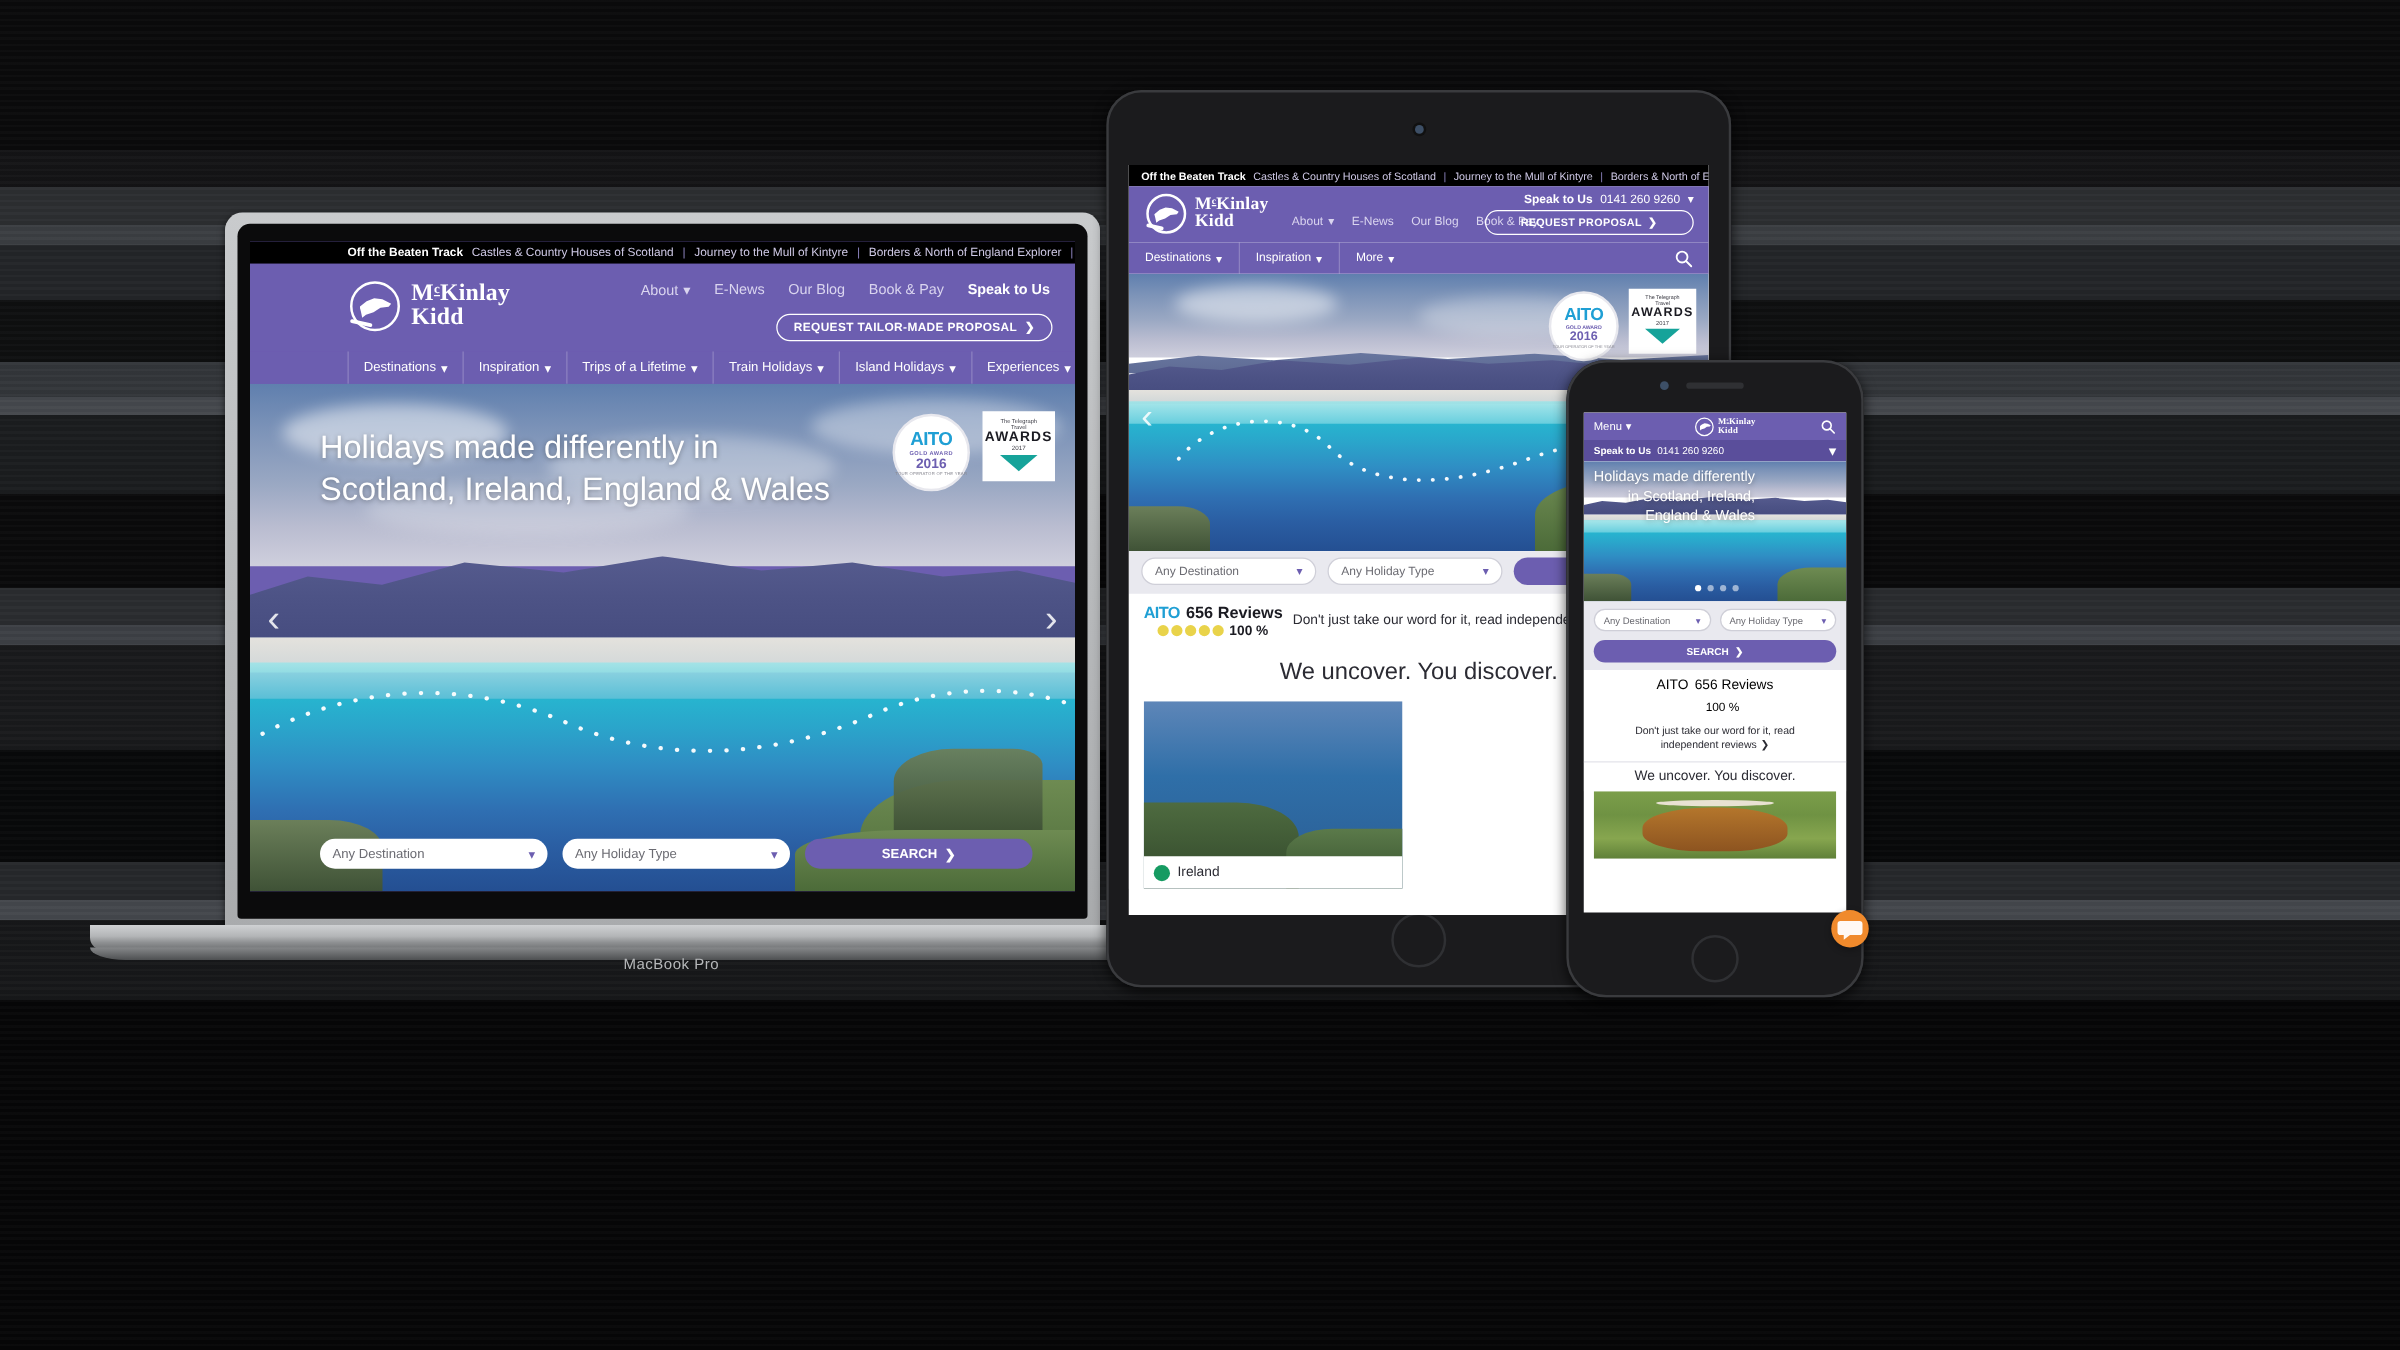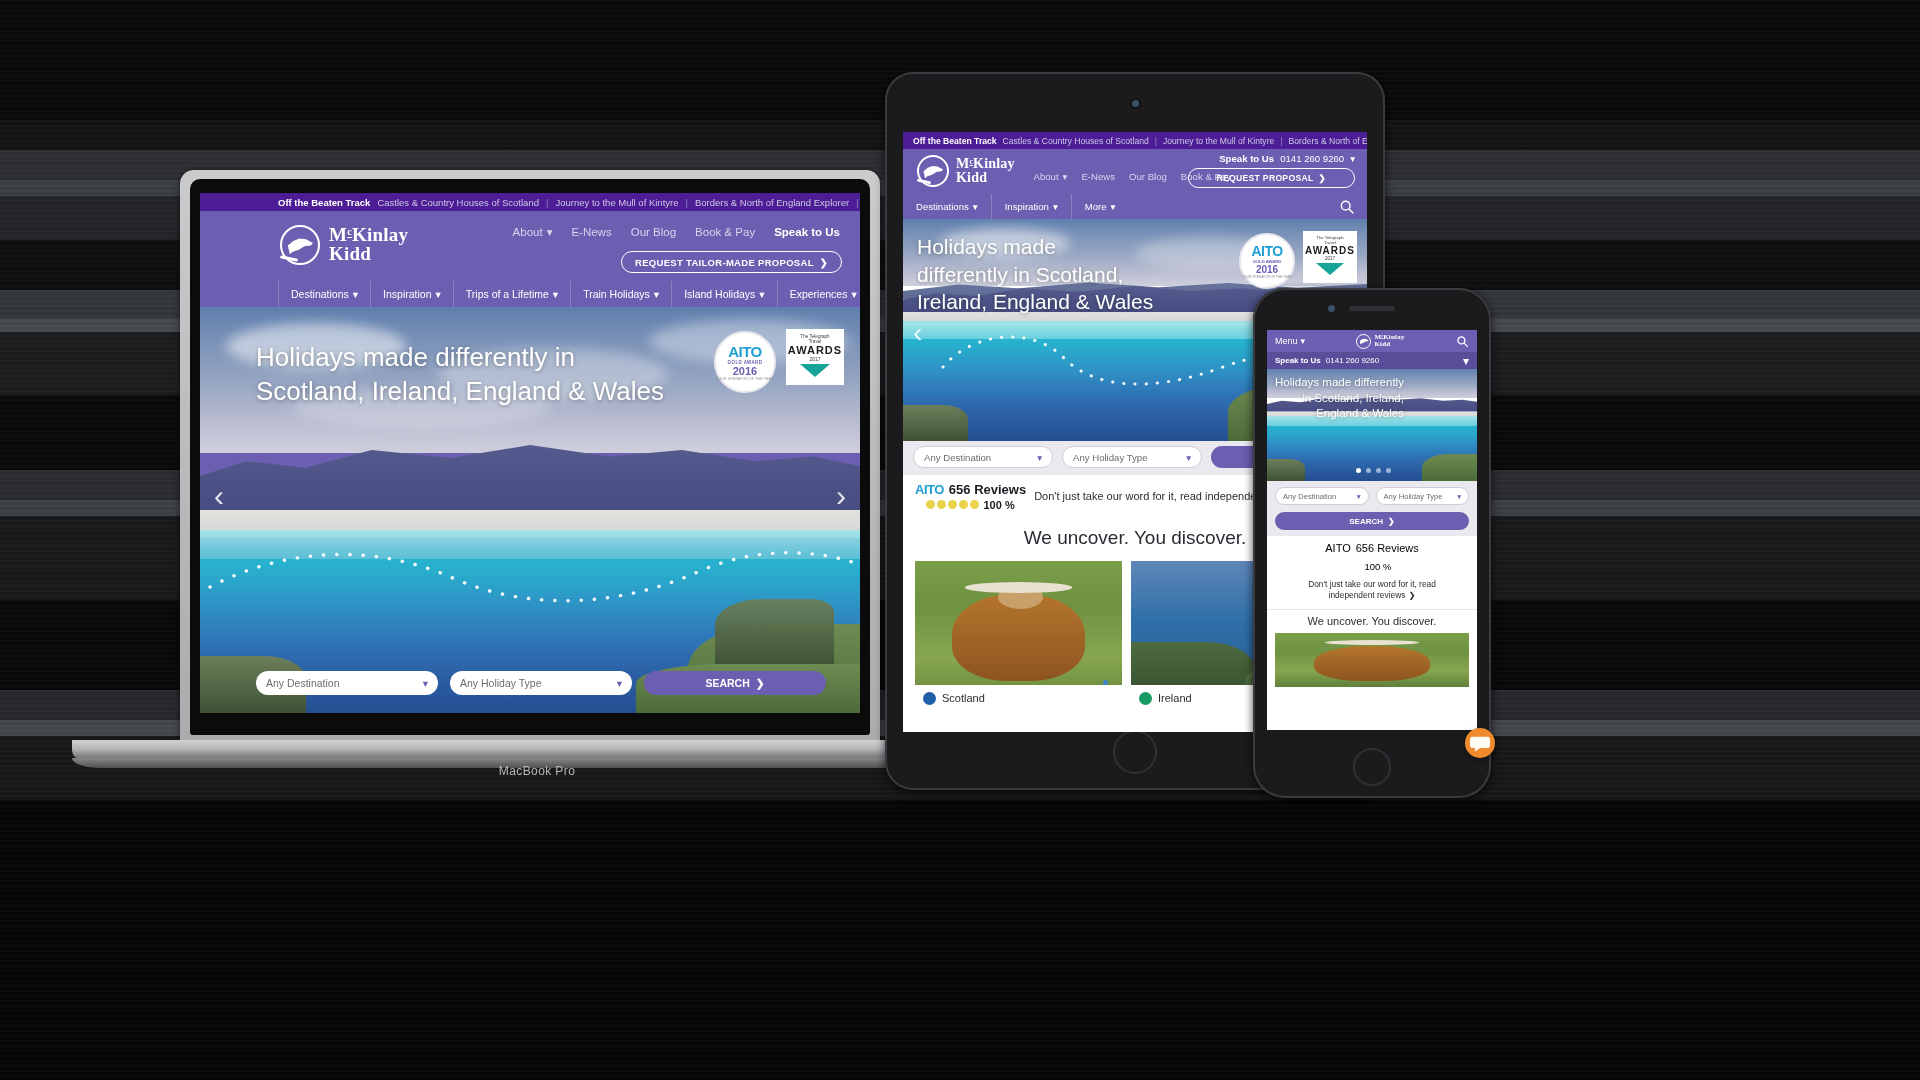--- a/index.html
+++ b/index.html
@@ -102,21 +102,21 @@
              box-shadow: 0 0 0 2px #3a3b3e inset, 0 3px 10px rgba(0,0,0,0.7); }
   .ph-speaker { position:absolute; left:50%; top:18px; width:46px; height:5px; margin-left:-23px;
                 border-radius:3px; background:#2f3033; }
   .ph-cam { position:absolute; left:50%; top:17px; margin-left:-44px; width:7px; height:7px;
             border-radius:50%; background:#3d4f66; }
   .ph-home { position:absolute; left:50%; bottom:12px; width:38px; height:38px; margin-left:-19px;
              border-radius:50%; border:2px solid #2f3033; }
   .ph-screen { position:absolute; left:14px; top:42px; width:210px; height:400px; overflow:hidden; background:#fff; }
 
   
-  .ticker { background:#4c1d95; color:#fff; display:flex; align-items:center; white-space:nowrap; overflow:hidden; }
+  .ticker { background:#000000; color:#fff; display:flex; align-items:center; white-space:nowrap; overflow:hidden; }
   .ticker .lead { font-weight:bold; }
   .ticker .item { color:#cfc9e6; }
   .ticker .sep { color:#8b82bd; }
 
   .brandbar { background:#6c5eb0; position:relative; }
   .logo { display:flex; align-items:center; color:#fff; }
   .logo .oval { border:2px solid #fff; border-radius:50%; position:relative; flex:none; }
   .logo .bird {
     position:absolute; left:16%; top:22%; width:70%; height:56%;
     background:#fff;
@@ -442,25 +442,20 @@
         <div class="hills" style="top:27%;height:16%"></div>
         <div class="beach" style="top:42%;height:5%"></div>
         <div class="shallow" style="top:46%;height:9%"></div>
         <div class="sea" style="top:54%"></div>
         <div class="rock" style="right:0;top:62%;width:22%;height:18%;border-radius:40% 0 0 0;"></div>
         <div class="grass" style="right:0;top:74%;width:30%;height:26%;border-radius:50% 0 0 0;"></div>
         <div class="rock" style="left:0;top:84%;width:14%;height:16%;border-radius:0 40% 0 0;"></div>
       </div>
 
       <div class="hero-overlay">
-        <div class="hero-title" style="left:14px;top:14px;font-size:21px;line-height:1.32;">
-          <div>Holidays made</div>
-          <div>differently in Scotland,</div>
-          <div>Ireland, England &amp; Wales</div>
-        </div>
 
         <div class="arrow-l" style="left:10px;top:98px;font-size:28px;">‹</div>
 
         <div class="aito-badge" style="right:72px;top:14px;width:56px;height:56px;">
           <div class="b1" style="font-size:14px;">AITO</div>
           <div class="b2" style="font-size:4.2px;">GOLD AWARD</div>
           <div class="b2" style="font-size:10px;">2016</div>
           <div class="b3" style="font-size:3.2px;">TOUR OPERATOR OF THE YEAR</div>
         </div>
 
@@ -512,35 +507,20 @@
           <span class="pct" style="font-size:11px;">100 %</span>
         </div>
       </div>
       <span class="blurb" style="font-size:11px;">Don't just take our word for it, read independent reviews</span>
     </div>
 
     <div class="uncover" style="font-size:19px;padding:10px 0 12px;">We uncover. You discover.</div>
 
     <div class="cards" style="gap:9px;padding:0 12px;">
       <div class="card" style="width:207px;height:150px;">
-        <div class="photo" style="background:linear-gradient(180deg,#7b9e4a 0%,#6f9243 30%,#87a64f 65%,#5f8038 100%);">
-          <div style="position:absolute;left:18%;top:22%;width:64%;height:58%;border-radius:46% 46% 40% 40%;background:linear-gradient(180deg,#b4762c,#8d5420);"></div>
-          <div style="position:absolute;left:40%;top:16%;width:22%;height:16%;border-radius:50%;background:#caa06a;"></div>
-          <div style="position:absolute;left:24%;top:14%;width:52%;height:7%;border-radius:50%;background:#e8e2d2;"></div>
-        </div>
-        <div class="bar">
-            <i style="width:78%"></i>
-          </div>
-        <div class="dot" style="right:14px;bottom:26px;"></div>
-        <div class="label" style="height:26px;padding:0 8px;gap:6px;font-size:11px;">
-          <span class="flag" style="width:13px;height:13px;background:#1f5fa8;"></span>
-          <span>Scotland</span>
-        </div>
-      </div>
-      <div class="card" style="width:207px;height:150px;">
         <div class="photo" style="background:linear-gradient(180deg,#5e86b8 0%,#2f6fa8 40%,#2a5b92 100%);">
           <div style="position:absolute;left:0;bottom:0;width:60%;height:46%;background:linear-gradient(180deg,#4e6b40,#31472a);border-radius:0 40% 0 0;"></div>
           <div style="position:absolute;right:0;bottom:0;width:45%;height:32%;background:linear-gradient(180deg,#5b7a4a,#36502d);border-radius:40% 0 0 0;"></div>
         </div>
         <div class="label" style="height:26px;padding:0 8px;gap:6px;font-size:11px;">
           <span class="flag" style="width:13px;height:13px;background:#169b62;"></span>
           <span>Ireland</span>
         </div>
       </div>
     </div>

